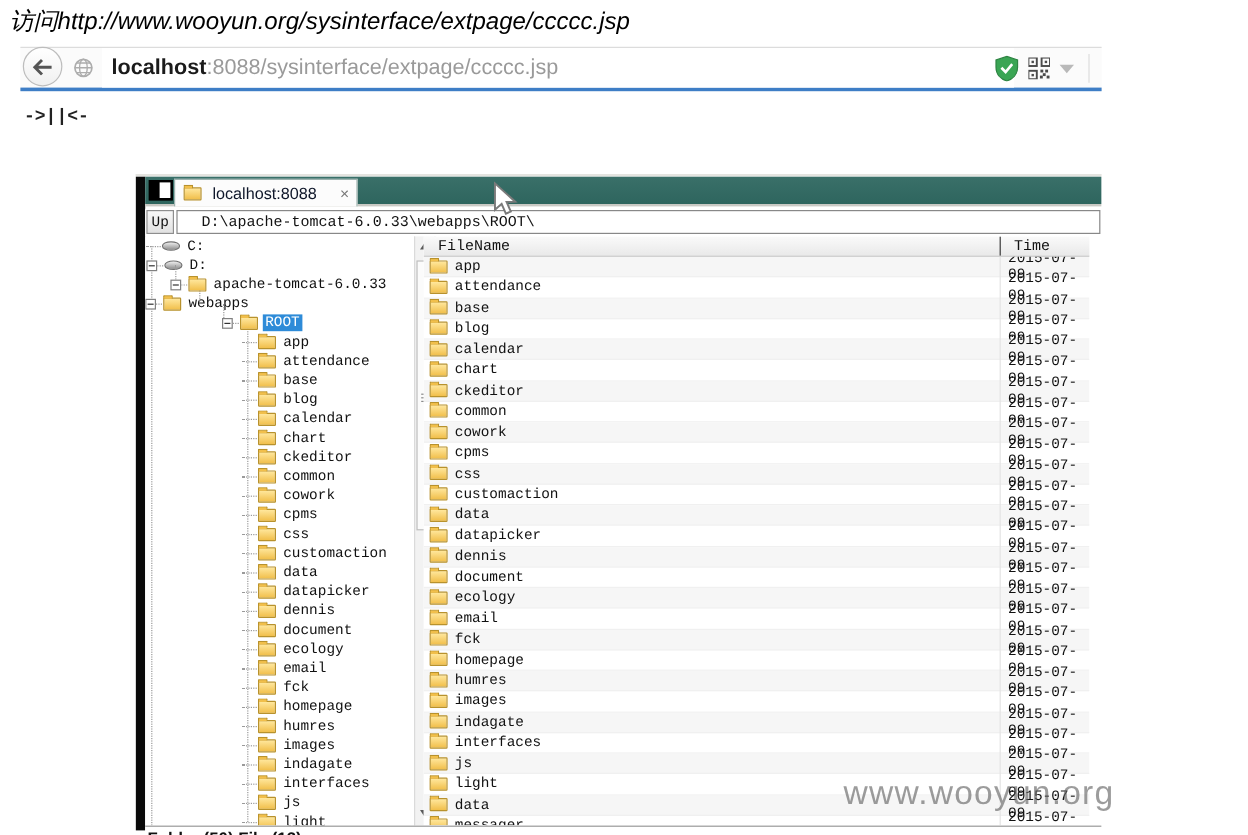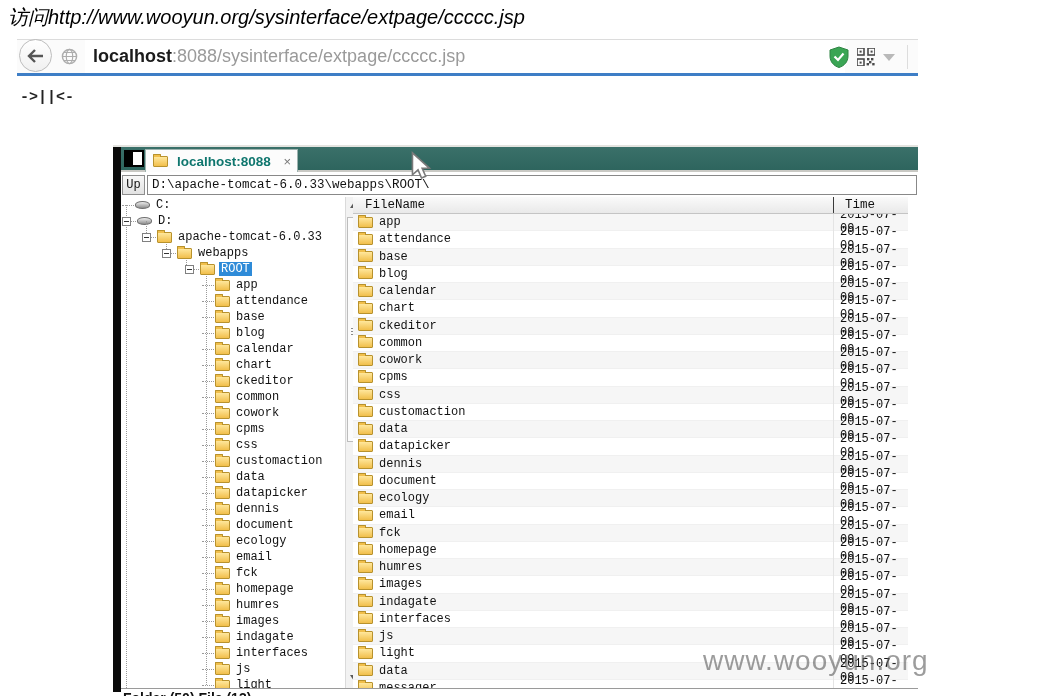--- a/index.html
+++ b/index.html
@@ -40,33 +40,33 @@
   .fm-strip { position:absolute; left:0; top:0; width:8px; height:545px; background:#0A0A0A; }
   .fm-titlebar { position:absolute; left:8px; top:0; right:0; height:25px;
                  background:linear-gradient(#3A7069,#2E655E);
                  border-bottom:2px solid #C9C9C4; }
   .sb-toggle { position:absolute; left:3px; top:3px; width:20px; height:17px;
                background:#000; border:1px solid #000; }
   .sb-toggle::after { content:''; position:absolute; right:1px; top:1px; bottom:1px; width:9px; background:#fff; }
   .fm-tab { position:absolute; left:24px; top:2px; width:153px; height:23px; background:#FCFCFC;
             display:flex; align-items:center; padding:0 6px; gap:5px;
             border:1px solid #9DB3AF; border-bottom:none; }
-  .fm-tab .tab-title { font-size:13.5px; font-weight:bold; color:#0f766e; white-space:nowrap; }
+  .fm-tab .tab-title { font-size:13.5px; font-weight:normal; color:#0f172a; white-space:nowrap; }
   .tab-close { margin-left:auto; color:#777; font-size:13px; line-height:13px; cursor:default; }
 
   
   .fm-toolbar { position:absolute; left:8px; top:27px; right:0; height:23px; background:#fff; }
   .up-btn { position:absolute; left:1px; top:1px; width:23px; height:20px;
             background:linear-gradient(#F8F8F8,#E2E2E2); border:1px solid #8E8E8E;
             font-family:"Liberation Mono", monospace; font-size:12px; color:#111;
             text-align:center; line-height:18px; }
   .path-field { position:absolute; left:26px; top:1px; right:1px; height:20px;
                 border:1px solid #888; background:#fff;
                 font-family:"Liberation Mono", monospace; font-size:12.5px; color:#111;
-                padding:0 4px; line-height:18px; width:calc(100% - 27px); }
+                padding:0 20px; line-height:18px; width:calc(100% - 27px); }
 
   
   .fm-main { position:absolute; left:8px; top:50px; right:0; bottom:10px; }
   .tree-pane { position:absolute; left:0; top:0; width:224px; height:491px; overflow:hidden;
                background:#fff; }
   .tree-row { height:16px; display:flex; align-items:center;
               font-family:"Liberation Mono", monospace; font-size:12px; color:#111;
               white-space:nowrap; }
   .expander { width:9px; height:9px; border:1px solid #808080; background:#fff; position:relative; flex:none; }
   .expander::after { content:''; position:absolute; left:1px; right:1px; top:3px; height:1px; background:#333; }
@@ -210,21 +210,21 @@
           <span class="stub short"></span>
           <span class="drive-icon"></span>
           <span class="tree-label">D:</span>
         </div>
         <div class="tree-row" style="padding-left: 21px;">
           <span class="expander"></span>
           <span class="stub short"></span>
           <span class="folder-icon"></span>
           <span class="tree-label">apache-tomcat-6.0.33</span>
         </div>
-        <div class="tree-row" style="padding-left: 41px;">
+        <div class="tree-row" style="">
           <span class="expander"></span>
           <span class="stub short"></span>
           <span class="folder-icon"></span>
           <span class="tree-label">webapps</span>
         </div>
         <div class="tree-row" style="padding-left: 64px;">
           <span class="expander"></span>
           <span class="stub short"></span>
           <span class="folder-icon"></span>
           <span class="tree-label selected">ROOT</span>

